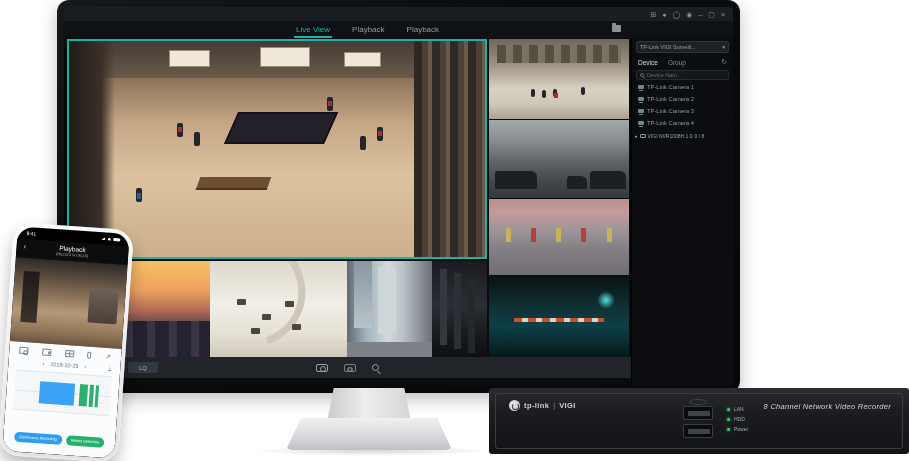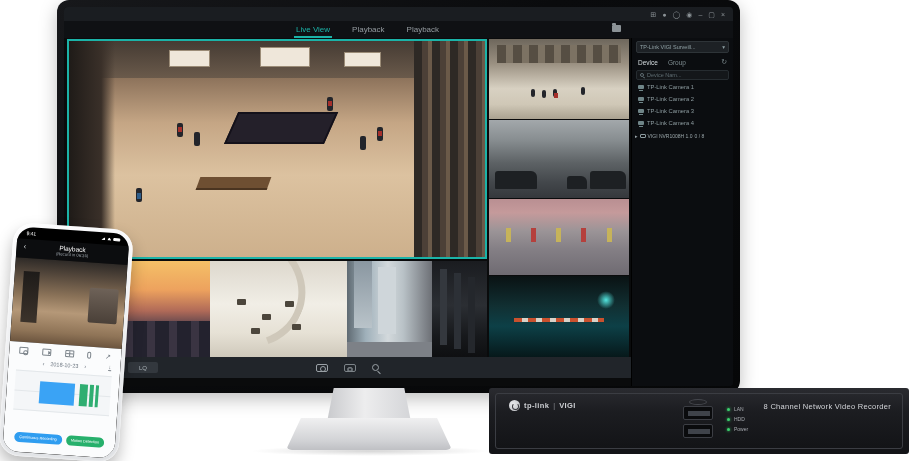--- a/index.html
+++ b/index.html
@@ -145,21 +145,21 @@
              background:linear-gradient(180deg,#2a2b30,#1c1d21 35%,#131417 90%);
              border-radius:3px; }
   .nvr-frame { position:absolute; left:6px; top:5px; right:6px; bottom:5px;
              border:1px solid #3b3d43; border-radius:3px; }
   .nvr-logo { position:absolute; left:20px; top:12px; display:flex; align-items:center; gap:4px; }
   .nvr-logo-ball { width:11px; height:11px; border-radius:50%; background:radial-gradient(circle at 35% 35%,#e8e9eb,#b9bbbf); position:relative; }
   .nvr-logo-ball::after { content:""; position:absolute; left:3px; top:3px; width:5px; height:5px;
              border:1px solid #35363a; border-radius:50%; border-top-color:transparent; }
   .nvr-logo-text { font-size:7.5px; font-weight:bold; color:#cdcfd3; letter-spacing:.4px; }
   .nvr-logo-div { color:#8b8d92; font-size:7px; }
-  .nvr-label { position:absolute; right:18px; top:14px; font-size:7.5px; color:#d2d4d8; letter-spacing:.3px; }
+  .nvr-label { position:absolute; right:18px; top:14px; font-size:7.5px; color:#d2d4d8; letter-spacing:.3px;font-style:italic; }
   .usb-block { position:absolute; left:194px; top:18px; width:30px; height:36px; }
   .usb-vent { position:absolute; left:6px; top:-7px; width:18px; height:6px; border:1px solid #45474d; border-radius:50%; }
   .usb-port { position:absolute; left:0; width:30px; height:14px; background:#0a0b0d; border:1px solid #3c3e44;
              border-radius:2px; }
   .usb-port .tongue { position:absolute; left:4px; top:4px; width:22px; height:5px; background:#3f434a; }
   .nvr-leds { position:absolute; left:238px; top:18px; display:flex; flex-direction:column; gap:4px; }
   .led-row { display:flex; align-items:center; gap:4px; }
   .led-dot { width:3px; height:3px; border-radius:50%; background:#3bd06d; box-shadow:0 0 3px #3bd06d; }
   .led-label { font-size:5px; color:#a7abb0; }
 

